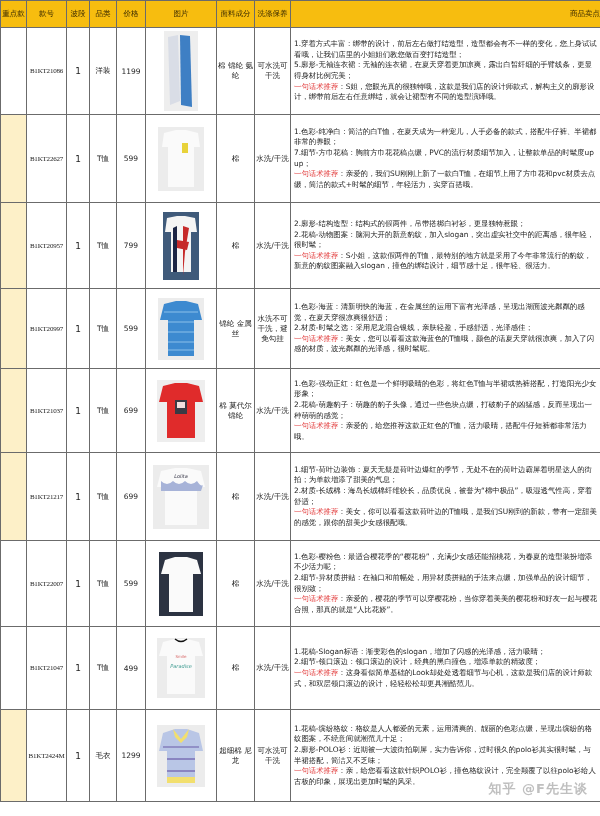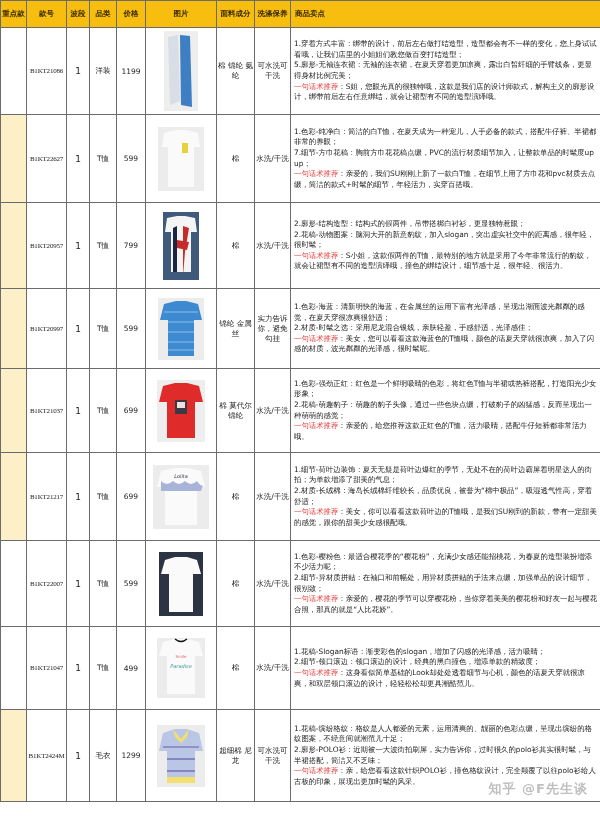--- a/index.html
+++ b/index.html
@@ -1,20 +1,20 @@
 <!DOCTYPE html>
 <html><head>
 <meta charset="utf-8">
 <style>
   html, body { margin:0; padding:0; background:#fff; }
   body { width:600px; height:816px; overflow:hidden; font-family:"DejaVu Sans", sans-serif; }
   table { border-collapse:collapse; table-layout:fixed; width:600px; }
   td, th { border:1px solid #6b6b6b; padding:0; vertical-align:middle; text-align:center; font-size:7.5px; color:#222; }
-  th { background:#f7bd0f; height:26px; font-weight:bold; font-size:7.5px; color:#3a2a00; }
-  th.sp { text-align:left; padding-left:4px; }
+  th { background:#f7bd0f; height:26px; font-weight:normal; font-size:7.5px; color:#3a2a00; }
+  th.sp { text-align:right; padding-left:4px; }
   td.key { background:#fdf0c8; }
   td.key.none { background:#fff; }
   td.code { font-size:7px; letter-spacing:-0.2px;font-family:Liberation Serif, serif; }
   td.wave { font-size:9px; }
   td.desc { text-align:left; padding:2px 3px; font-size:7.4px; line-height:10.6px; color:#222; }
   .pitch { color:#e23a3a; }
   .img-wrap { display:flex; align-items:center; justify-content:center; height:100%; }
   .wm { position:absolute; right:12px; bottom:6px; font-size:13px; color:rgba(170,170,170,0.75); font-weight:bold; letter-spacing:1px; }
   .cell-rel { position:relative; }
 </style>
@@ -108,21 +108,21 @@
               <path d="M20 14 L26 16 L22 40 L20 64 Z" fill="#c62a2a"></path>
               <path d="M14 28 L26 30 L24 38 L14 36 Z" fill="#c62a2a"></path>
             </svg>
           </div>
         </td>
         <td>棉</td>
         <td>水洗/干洗</td>
         <td class="desc cell-rel">
           <div>2.廓形-结构造型：结构式的假两件，吊带搭梆白衬衫，更显独特惹眼；</div>
           <div>2.花稿-动物图案：脑洞大开的新意豹纹，加入slogan，突出虚实社交中的距离感，很年轻，很时髦；</div>
-          <div><span class="pitch">一句话术推荐</span><span>：S小姐，这款假两件的T恤，最特别的地方就是采用了今年非常流行的豹纹，就会让裙型有不同的造型演绎哦，撞色的绑结设计，细节感十足，很年轻、很活力。</span></div>
+          <div><span class="pitch">一句话术推荐</span><span>：S小姐，这款假两件的T恤，最特别的地方就是采用了今年非常流行的豹纹，新意的豹纹图案融入slogan，撞色的绑结设计，细节感十足，很年轻、很活力。</span></div>
         </td>
       </tr>
       <tr style="height: 80px;">
         <td class="key"></td>
         <td class="code">B1KT20997</td>
         <td class="wave">1</td>
         <td>T恤</td>
         <td>599</td>
         <td>
           <div class="img-wrap">
@@ -133,21 +133,21 @@
                 <line x1="6" y1="14" x2="40" y2="14"></line>
                 <line x1="10" y1="24" x2="36" y2="24"></line>
                 <line x1="10" y1="34" x2="36" y2="34"></line>
                 <line x1="10" y1="44" x2="36" y2="44"></line>
                 <line x1="10" y1="52" x2="36" y2="52"></line>
               </g>
             </svg>
           </div>
         </td>
         <td>锦纶 金属丝</td>
-        <td>实力告诉你，避免勾挂</td>
+        <td>水洗不可干洗，避免勾挂</td>
         <td class="desc cell-rel">
           <div>1.色彩-海蓝：清新明快的海蓝，在金属丝的运用下富有光泽感，呈现出湖面波光粼粼的感觉，在夏天穿很凉爽很舒适；</div>
           <div>2.材质-时髦之选：采用尼龙混合银线，亲肤轻盈，手感舒适，光泽感佳；</div>
           <div><span class="pitch">一句话术推荐</span><span>：美女，您可以看看这款海蓝色的T恤哦，颜色的话夏天穿就很凉爽，加入了闪感的材质，波光粼粼的光泽感，很时髦呢。</span></div>
         </td>
       </tr>
       <tr style="height: 84px;">
         <td class="key"></td>
         <td class="code">B1KT21037</td>
         <td class="wave">1</td>
@@ -232,21 +232,21 @@
               <text x="24" y="20" font-size="4" text-anchor="middle" fill="#d86a6a">Smile</text>
               <text x="24" y="30" font-size="5" text-anchor="middle" fill="#3c9a8f" font-style="italic">Paradise</text>
             </svg>
           </div>
         </td>
         <td>棉</td>
         <td>水洗/干洗</td>
         <td class="desc cell-rel">
           <div>1.花稿-Slogan标语：渐变彩色的slogan，增加了闪感的光泽感，活力吸睛；</div>
           <div>2.细节-领口滚边：领口滚边的设计，经典的黑白撞色，增添单款的精致度；</div>
-          <div><span class="pitch">一句话术推荐</span><span>：这身看似简单基础的Look却处处透着细节与心机，颜色的话夏天穿就很凉爽，和双层领口滚边的设计，轻轻松松却更具潮酷范儿。</span></div>
+          <div><span class="pitch">一句话术推荐</span><span>：这身看似简单基础的Look却处处透着细节与心机，这款是我们店的设计师款式，和双层领口滚边的设计，轻轻松松却更具潮酷范儿。</span></div>
         </td>
       </tr>
       <tr style="height: 92px;">
         <td class="key"></td>
         <td class="code">B1KT2424M</td>
         <td class="wave">1</td>
         <td>毛衣</td>
         <td>1299</td>
         <td>
           <div class="img-wrap">

